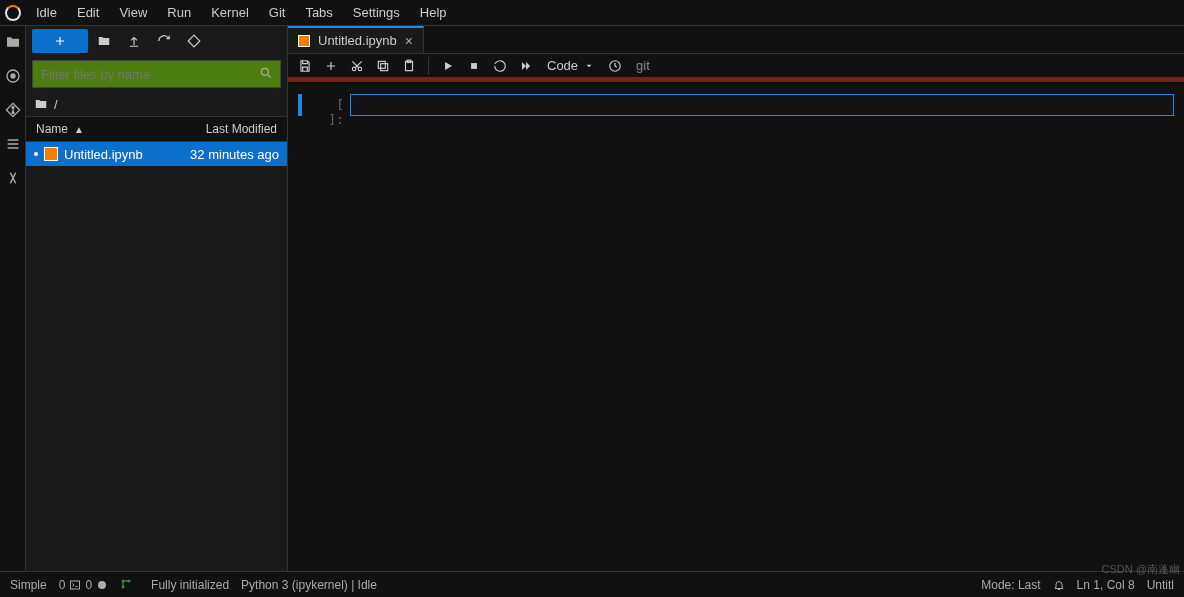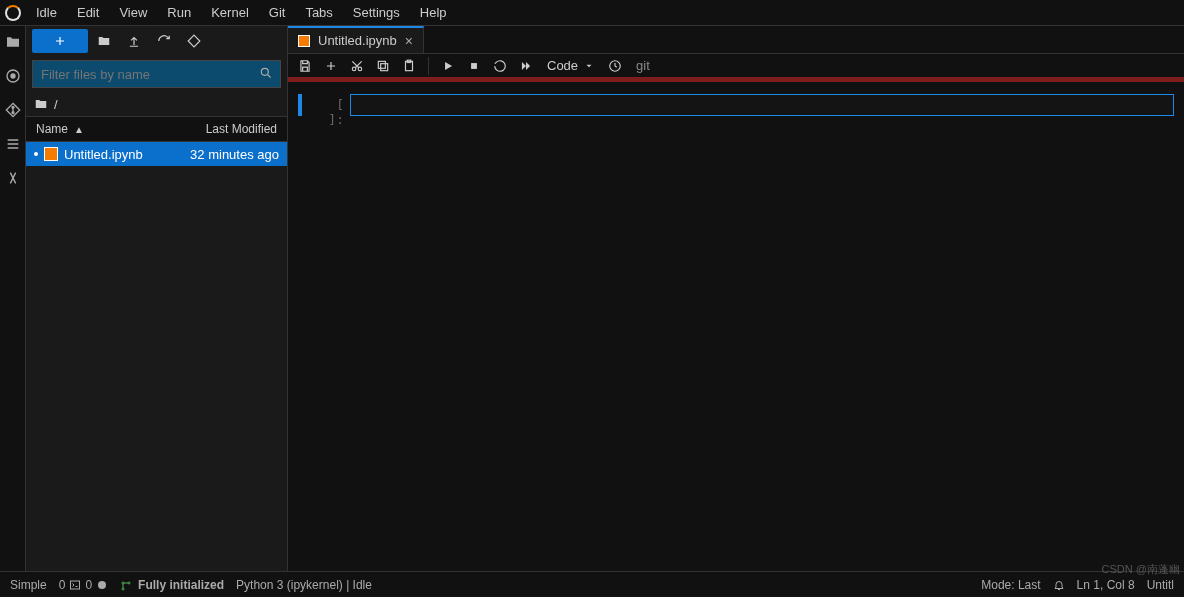--- a/index.html
+++ b/index.html
@@ -13,21 +13,21 @@
 .activity-bar { width: 26px; background: #111; border-right: 1px solid #333; display: flex; flex-direction: column; align-items: center; padding-top: 6px; gap: 14px; }
 .activity-item { width: 20px; height: 20px; display: flex; align-items: center; justify-content: center; color: #aaa; cursor: pointer; }
 .activity-item svg { width: 16px; height: 16px; }
 .sidebar { width: 262px; background: #1a1a1a; border-right: 1px solid #333; display: flex; flex-direction: column; }
 .sidebar-toolbar { height: 30px; display: flex; align-items: center; padding: 4px 6px; gap: 2px; }
 .new-btn { width: 56px; height: 24px; background: #0b6fcc; display: flex; align-items: center; justify-content: center; color: #fff; cursor: pointer; border-radius: 2px; }
 .tb-btn { width: 28px; height: 24px; display: flex; align-items: center; justify-content: center; color: #ccc; cursor: pointer; }
 .tb-btn svg { width: 14px; height: 14px; }
 .search-row { padding: 4px 6px; }
 .search-box { position: relative; }
-.search-input { width: 100%; height: 28px; background: #0c4a6e; border: 1px solid #444; color: #ccc; padding: 4px 30px 4px 8px; font-size: 13px; outline: none; }
+.search-input { width: 100%; height: 28px; background: #4d7c0f; border: 1px solid #444; color: #ccc; padding: 4px 30px 4px 8px; font-size: 13px; outline: none; }
 .search-icon { position: absolute; right: 8px; top: 6px; color: #aaa; }
 .breadcrumb { height: 24px; display: flex; align-items: center; padding: 0 8px; color: #ccc; gap: 6px; }
 .breadcrumb svg { width: 14px; height: 14px; }
 .list-header { height: 26px; background: #111; display: flex; align-items: center; padding: 0 10px; font-size: 12px; color: #ccc; border-top: 1px solid #333; border-bottom: 1px solid #333; justify-content: space-between; }
 .list-header .col-name { display: flex; align-items: center; gap: 6px; justify-content: flex-end; }
 .sort-caret { font-size: 10px; }
 .file-row { height: 24px; display: flex; align-items: center; padding: 0 8px; background: #0b6fcc; color: #fff; justify-content: space-between; cursor: pointer; }
 .file-row-left { display: flex; align-items: center; gap: 6px; }
 .dot { width: 4px; height: 4px; background: #fff; border-radius: 50%; }
 .nb-icon { width: 14px; height: 14px; background: #f57c00; border: 1px solid #fff; display: inline-block; }
@@ -255,21 +255,21 @@
     <span>0</span>
     <svg width="12" height="12" viewBox="0 0 24 24" fill="none" stroke="currentColor" stroke-width="2">
         <rect x="3" y="4" width="18" height="16"></rect>
         <path d="M7 9l3 3-3 3M13 15h4"></path>
       </svg>
     <span>0</span>
     <svg width="12" height="12" viewBox="0 0 24 24" fill="currentColor">
         <circle cx="12" cy="12" r="8"></circle>
       </svg>
   </span>
-  <span style="display:flex;align-items:flex-end;gap:6px;color:#4caf50;font-weight:bold;">
+  <span style="display:flex;align-items:flex-start;gap:19px;color:#4caf50;">
     <svg width="12" height="12" viewBox="0 0 24 24" fill="none" stroke="currentColor" stroke-width="2">
         <circle cx="6" cy="6" r="2"></circle>
         <circle cx="6" cy="18" r="2"></circle>
         <circle cx="18" cy="6" r="2"></circle>
         <path d="M6 8v8M8 6h8"></path>
       </svg>
     <span style="color:#aaa;">Fully initialized</span>
   </span>
   <span>Python 3 (ipykernel) | Idle</span>
   <div class="sb-right">

